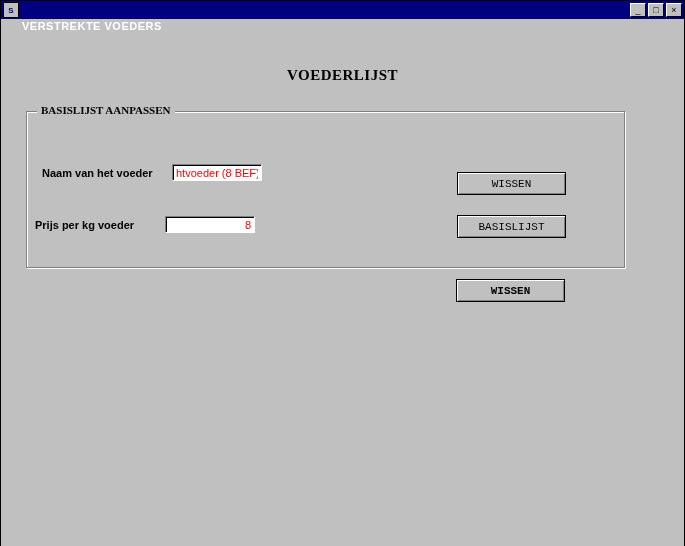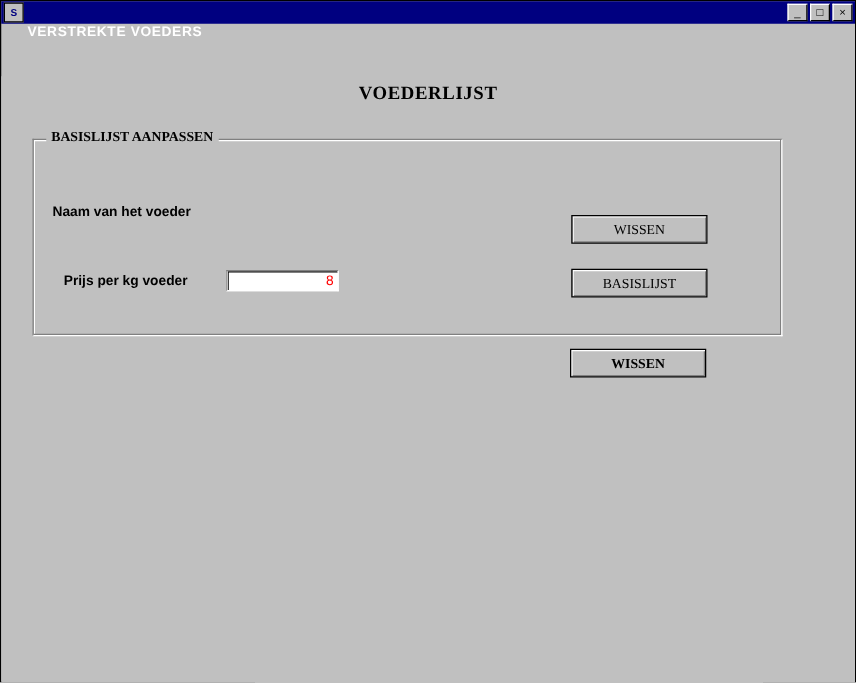--- a/index.html
+++ b/index.html
@@ -112,21 +112,21 @@
   .input-name { width: 90px; }
   .input-price { width: 90px; text-align:right; }
   .btn {
     width:109px; height:23px;
     background:#c0c0c0;
     border: 1px solid #000;
     box-shadow: inset 1px 1px 0 #fff, inset -1px -1px 0 #808080;
     font-size:11px;
     display:flex; align-items:center; justify-content:center;
     cursor: default;
-    font-family: Liberation Serif, serif;
+    font-family: Liberation Mono, monospace;
   }
   .btn-bold { font-weight:bold; }
 </style>
 </head>
 <body>
 
 <div class="window">
   <div class="title-bar">
     <div class="app-icon">S</div>
     <div class="title-text">VERSTREKTE VOEDERS</div>
@@ -138,23 +138,24 @@
   </div>
 
   <div class="client">
     <div class="heading">VOEDERLIJST</div>
 
     <div class="groupbox">
       <div class="group-title">BASISLIJST AANPASSEN</div>
 
       <div class="row" style="left:15px; top:52px;">
         <div class="label">Naam van het voeder</div>
+        <input class="input-sunken input-name" value="htvoeder (8 BEF)" style="">
       </div>
 
-      <div class="row" style="left:24px; top:104px;">
+      <div class="row" style="left:8px; top:104px;">
         <div class="label">Prijs per kg voeder</div>
         <input class="input-sunken input-price" value="8" style="">
       </div>
 
       <div class="row" style="left:430px; top:60px;">
         <button class="btn">WISSEN</button>
       </div>
       <div class="row" style="left:430px; top:103px;">
         <button class="btn">BASISLIJST</button>
       </div>

